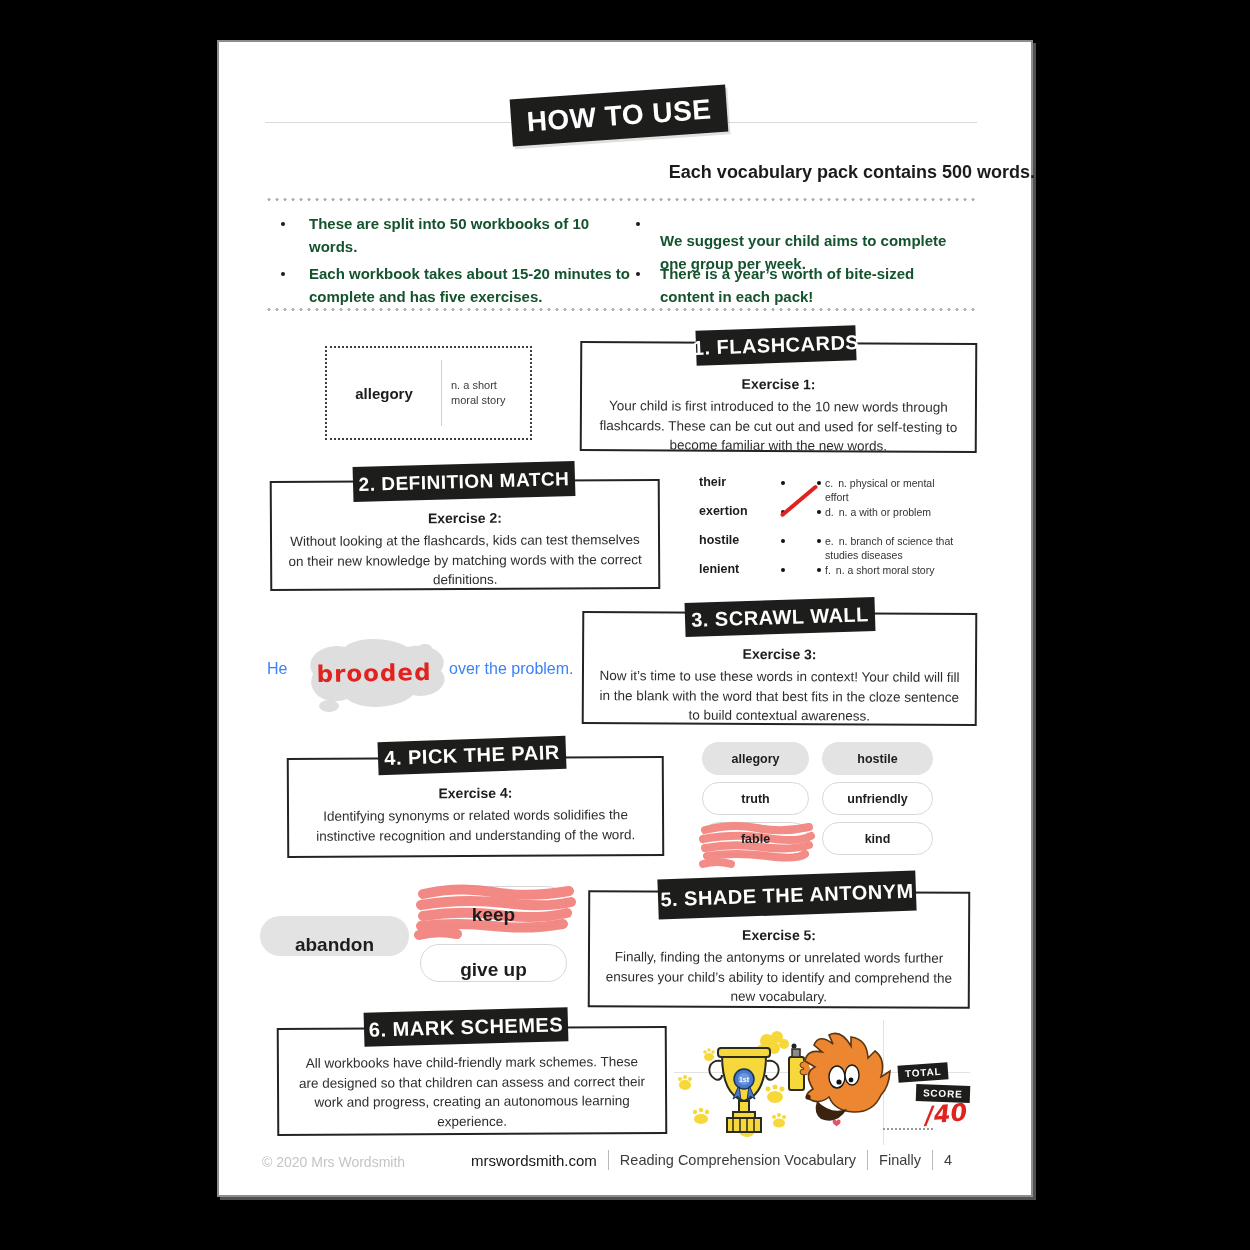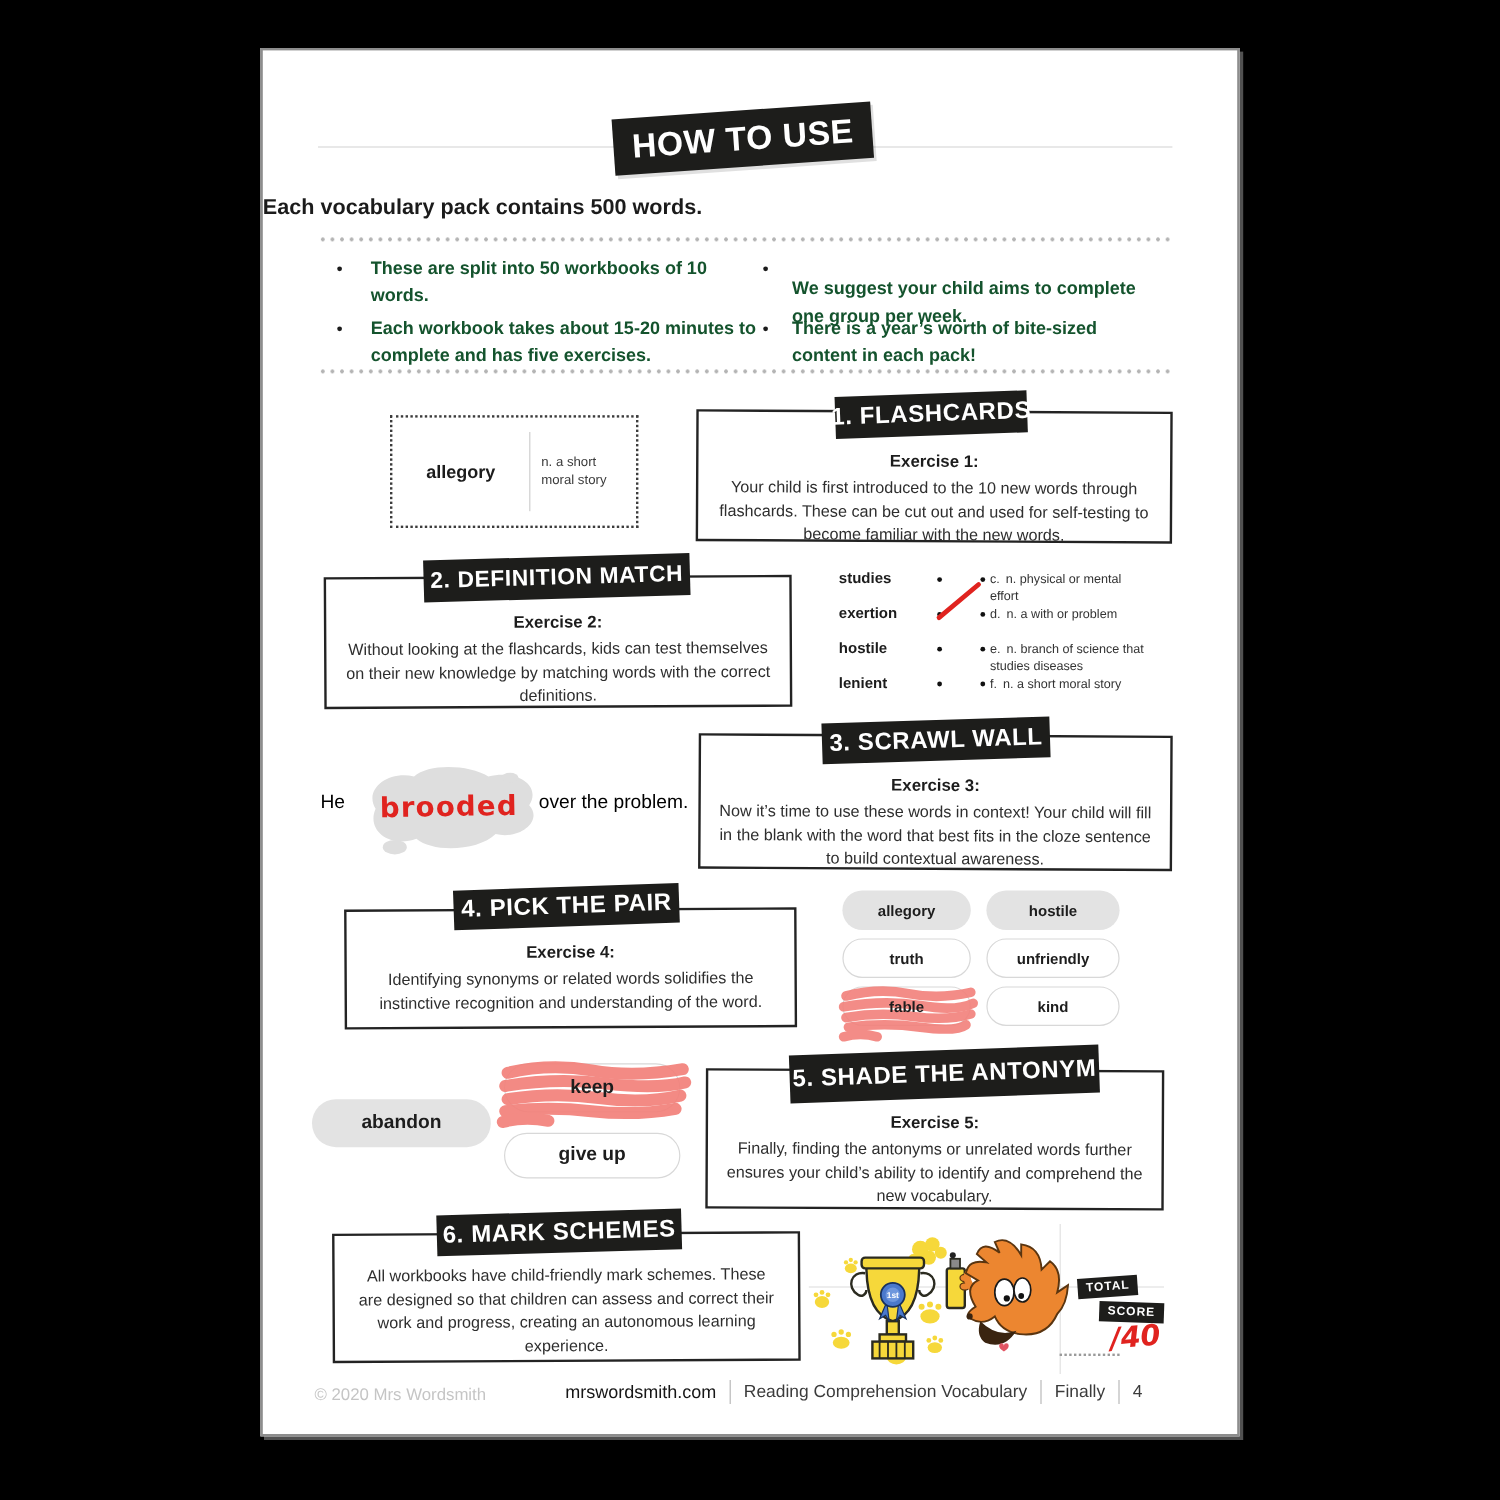--- a/index.html
+++ b/index.html
@@ -18,40 +18,40 @@
   .secbox {
     position:absolute; background:#fff; border:2px solid #232323; z-index:2;
     text-align:center; color:#2e2e2e; font-size:13.5px; line-height:1.45;
   }
   .ex-title { font-weight:bold; font-size:14px; color:#1c1c1c; margin-bottom:3px; }
   .behind-rule { left:46px; top:80px; width:712px; height:1px; background:#dadada; }
   .dotrule { height:5px; width:712px; left:46px;
     background-image:radial-gradient(circle, #b4b4b4 1.4px, transparent 1.8px);
     background-size:8px 5px; background-repeat:repeat-x; background-position:0 50%;
   }
-  .subtitle { top:120px; width:816px; text-align:left; font-size:18px; font-weight:bold; color:#1b1b1b; }
+  .subtitle { top:120px; width:816px; text-align:right; font-size:18px; font-weight:bold; color:#1b1b1b; }
   .bullet-dot { width:4px; height:4px; border-radius:50%; background:#1b1b1b; }
   .bullet-text { font-size:15px; font-weight:bold; color:#14532d; line-height:1.5; }
   .flashcard { left:106px; top:304px; width:207px; height:94px; border:2px dotted #3c3c3c; display:flex; background:#fff; z-index:2; }
   .fc-word { width:114px; display:flex; align-items:center; justify-content:center; font-weight:bold; font-size:15px; color:#1c1c1c; }
   .fc-div { width:1px; background:#cfcfcf; margin:12px 0; }
   .fc-def { flex:1; display:flex; align-items:center; padding:8px 8px 8px 9px; font-size:11px; color:#3a3a3a; line-height:1.35; }
   .dm-row { position:absolute; left:0; width:262px; }
   .dm-word { position:absolute; left:0; top:0; font-weight:bold; font-size:12.5px; color:#1c1c1c; }
   .dm-dot { position:absolute; width:4px; height:4px; border-radius:50%; background:#111; top:6px; }
   .dm-def { position:absolute; left:126px; top:2px; width:136px; font-size:10.5px; color:#333; line-height:1.3; }
   .dm-letter { margin-right:5px; }
   .match-line { position:absolute; left:82px; top:39px; width:47px; height:4px; background:#e0231f; border-radius:3px; transform:rotate(-40deg); transform-origin:left center; z-index:3; }
-  .scrawl-he, .scrawl-over { font-size:16px; color:#000000; z-index:2; }
+  .scrawl-he, .scrawl-over { font-size:16px; color:#3b82f6; z-index:2; }
   .scrawl-word { position:absolute; width:100%; text-align:center; top:26px; color:#e0231f; font-weight:bold; font-size:23px; letter-spacing:1px; transform:rotate(-1deg); font-family:"DejaVu Sans", sans-serif; }
   .pill { position:absolute; border-radius:999px; display:flex; align-items:center; justify-content:center; font-weight:bold; color:#1d1d1d; z-index:2; }
   .pill.gray { background:#e3e3e3; }
   .pill.outline { background:#fff; border:1.5px solid #d8d8d8; }
   .pp-pill { font-size:12.5px; }
-  .sh-pill { font-size:16px; }
+  .sh-pill { font-size:19px;align-items:flex-end; }
   .scribble { position:absolute; z-index:1; pointer-events:none; }
   .pill span { position:relative; z-index:2; }
   .crop-line { background:#e2e2e2; z-index:1; }
   .badge { position:absolute; background:#1d1d1b; color:#fff; font-weight:bold; font-size:10px; letter-spacing:.8px; padding:3px 7px; z-index:3; }
   .score-value { position:absolute; color:#e0231f; font-weight:bold; font-style:italic; font-size:24px; transform:rotate(-5deg); z-index:3; font-family:"DejaVu Sans", sans-serif; }
   .score-dots { position:absolute; width:50px; border-top:2px dotted #9a9a9a; z-index:1; }
   .footer-copy { left:43px; top:1112px; font-size:14px; color:#c5c5c5; }
   .footer-group { left:252px; top:1108px; display:flex; align-items:center; gap:11px; }
   .footer-site { font-weight:normal; font-size:15px; color:#161616; }
   .footer-item { font-size:14.5px; color:#3b3b3b; }
@@ -88,21 +88,21 @@
     <div>Your child is first introduced to the 10 new words through flashcards. These can be cut out and used for self-testing to become familiar with the new words.</div>
   </div>
 
   <div class="banner" style="left:134px; top:422px; width:222px; height:35px; font-size:19px; transform:rotate(-1.6deg);">2. DEFINITION MATCH</div>
   <div class="secbox" style="left:51px; top:438px; width:390px; height:110px; padding:26px 16px 0; transform:rotate(-.3deg);">
     <div class="ex-title">Exercise 2:</div>
     <div>Without looking at the flashcards, kids can test themselves on their new knowledge by matching words with the correct definitions.</div>
   </div>
   <div class="abs" style="left:480px; top:433px; width:262px; height:118px;">
     <div class="dm-row" style="top:0;">
-      <span class="dm-word">studies</span>
+      <span class="dm-word">their</span>
       <span class="dm-dot" style="left:82px;"></span>
       <span class="dm-dot" style="left:118px;"></span>
       <span class="dm-def"><span class="dm-letter">c.</span><span>n. physical or mental effort</span></span>
     </div>
     <div class="dm-row" style="top:29px;">
       <span class="dm-word">exertion</span>
       <span class="dm-dot" style="left:82px;"></span>
       <span class="dm-dot" style="left:118px;"></span>
       <span class="dm-def"><span class="dm-letter">d.</span><span>n. a with or problem</span></span>
     </div>

